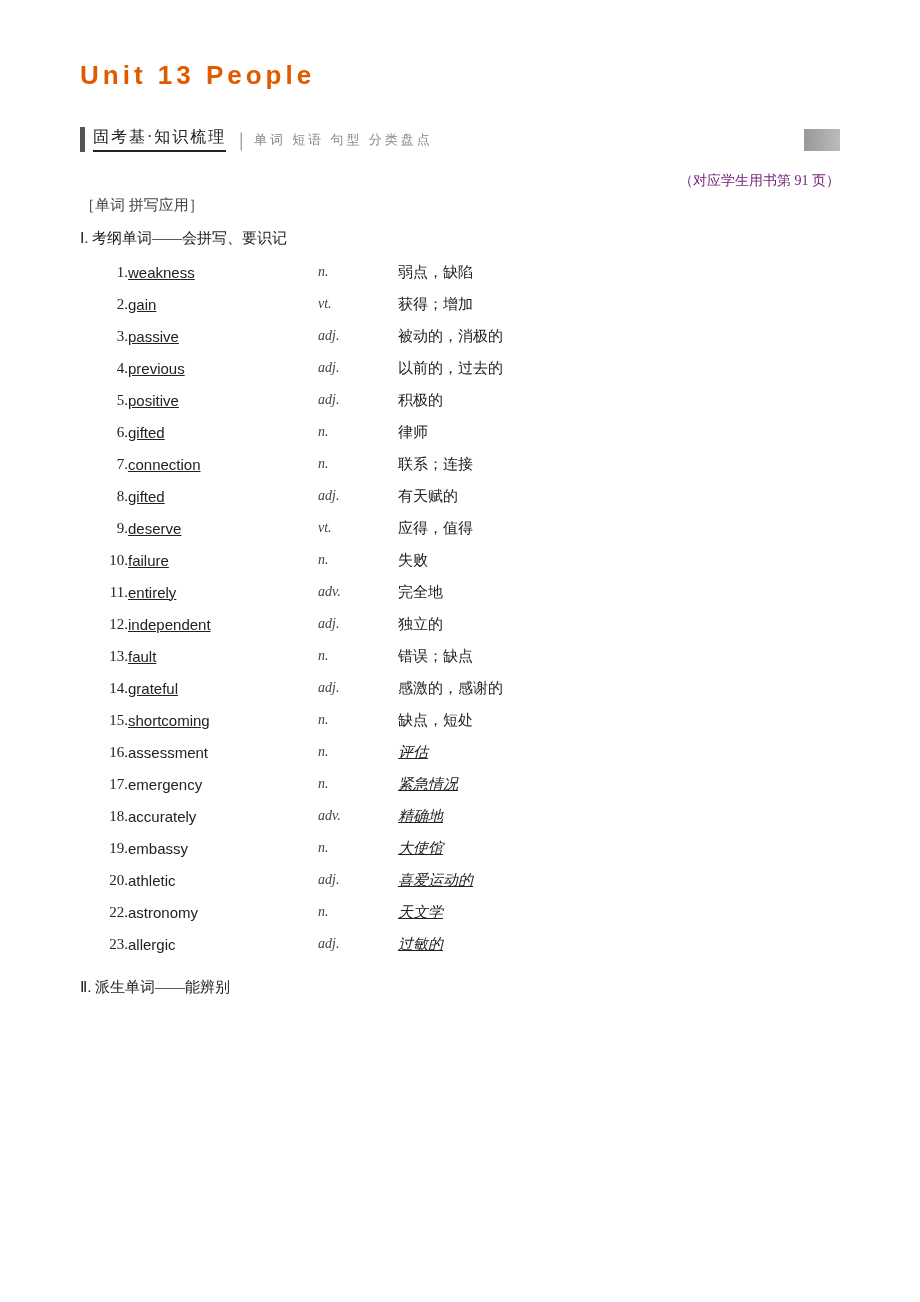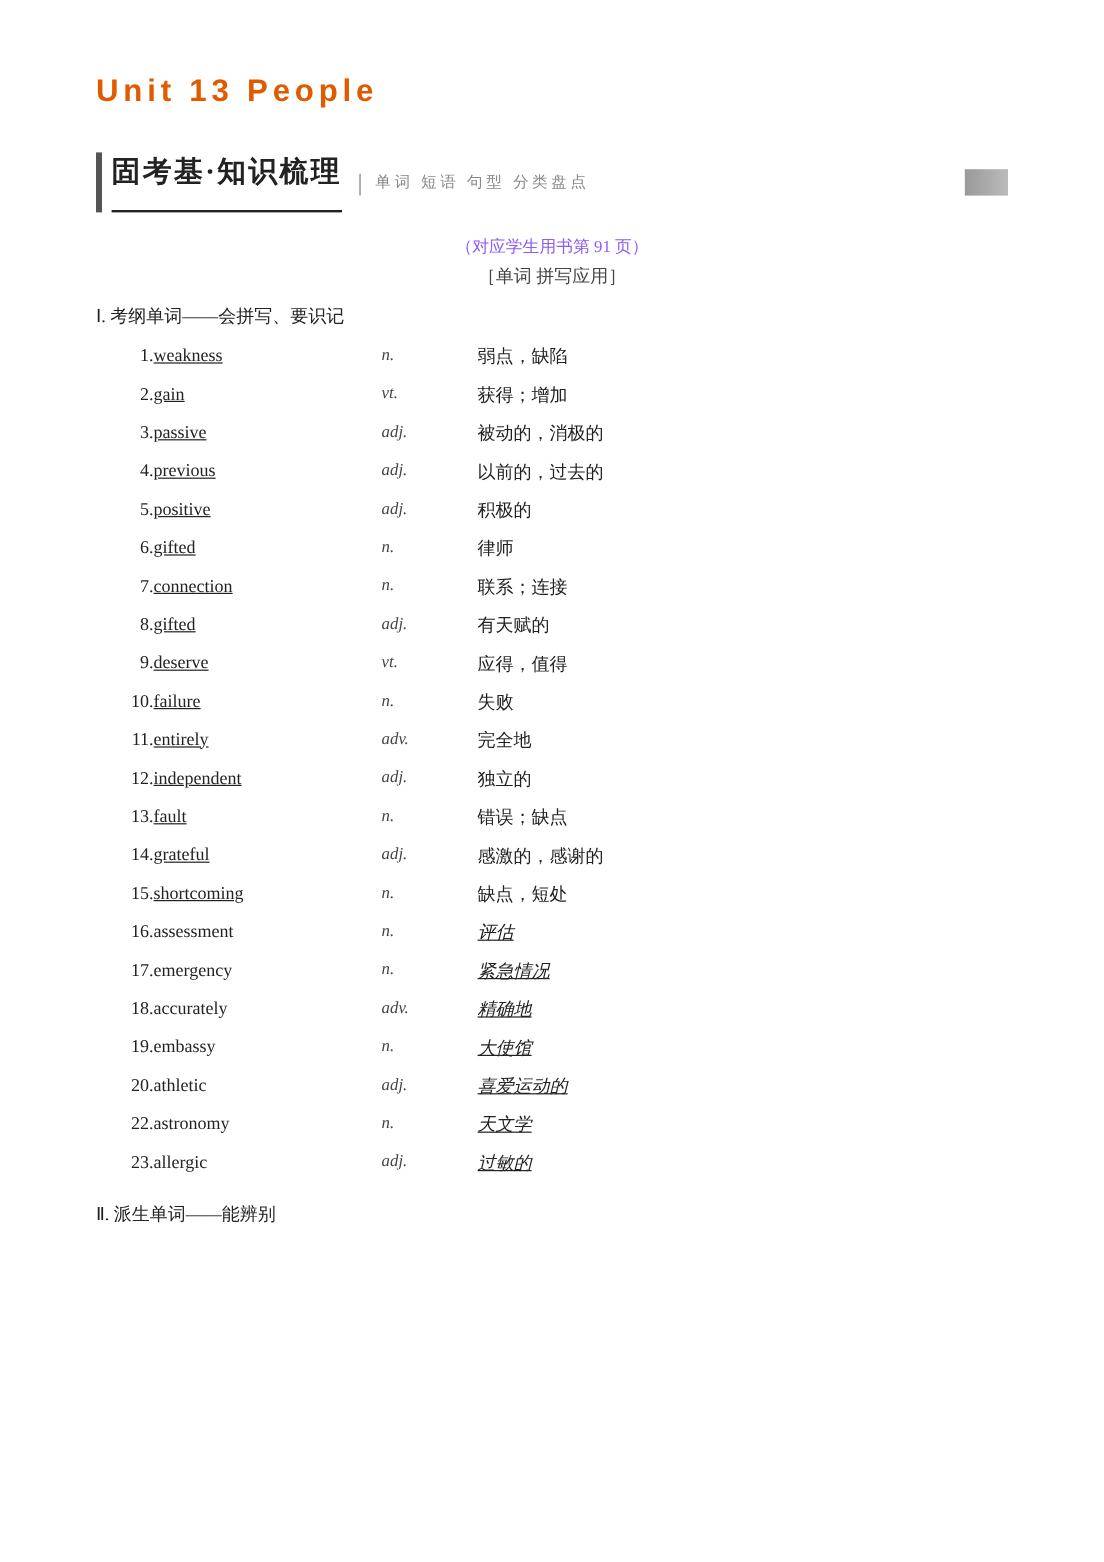--- a/index.html
+++ b/index.html
@@ -21,47 +21,46 @@
       font-family: "Arial", sans-serif;
     }
     .section-header {
       display: flex;
       align-items: center;
       border-left: 5px solid #555;
       padding-left: 8px;
       margin-bottom: 20px;
     }
     .section-header-title {
-      font-size: 24px;
-      font-weight: bold;
+      font-size: 16px;
+      font-weight: normal;
       color: #222;
       letter-spacing: 2px;
       border-bottom: 2px solid #222;
-      padding-bottom: 16px;
+      padding-bottom: 2px;
       margin-right: 6px;
     }
     .section-header-subtitle {
       font-size: 13px;
       color: #888;
       letter-spacing: 3px;
     }
     .section-header-box {
       margin-left: auto;
       width: 36px;
       height: 22px;
       background: linear-gradient(to right, #999, #bbb);
     }
     .page-ref {
-      text-align: center;
+      text-align: right;
       font-size: 14px;
-      color: #8b5cf6;
+      color: #701a75;
       margin-bottom: 6px;
     }
     .subsection-title {
-      text-align: center;
       font-size: 15px;
       color: #444;
       margin-bottom: 14px;
     }
     .roman-section {
       font-size: 15px;
       color: #222;
       margin-bottom: 8px;
       margin-top: 10px;
     }
@@ -79,21 +78,21 @@
     .col-num {
       width: 48px;
       font-size: 15px;
       color: #222;
       text-align: right;
       padding-right: 6px;
     }
     .col-word {
       width: 190px;
       font-size: 15px;
-      font-family: Liberation Serif, serif;
+      font-family: Liberation Sans, sans-serif;
     }
     .col-word.underlined {
       text-decoration: underline;
       color: #222;
     }
     .col-pos {
       width: 80px;
       font-size: 14px;
       font-style: italic;
       color: #444;

